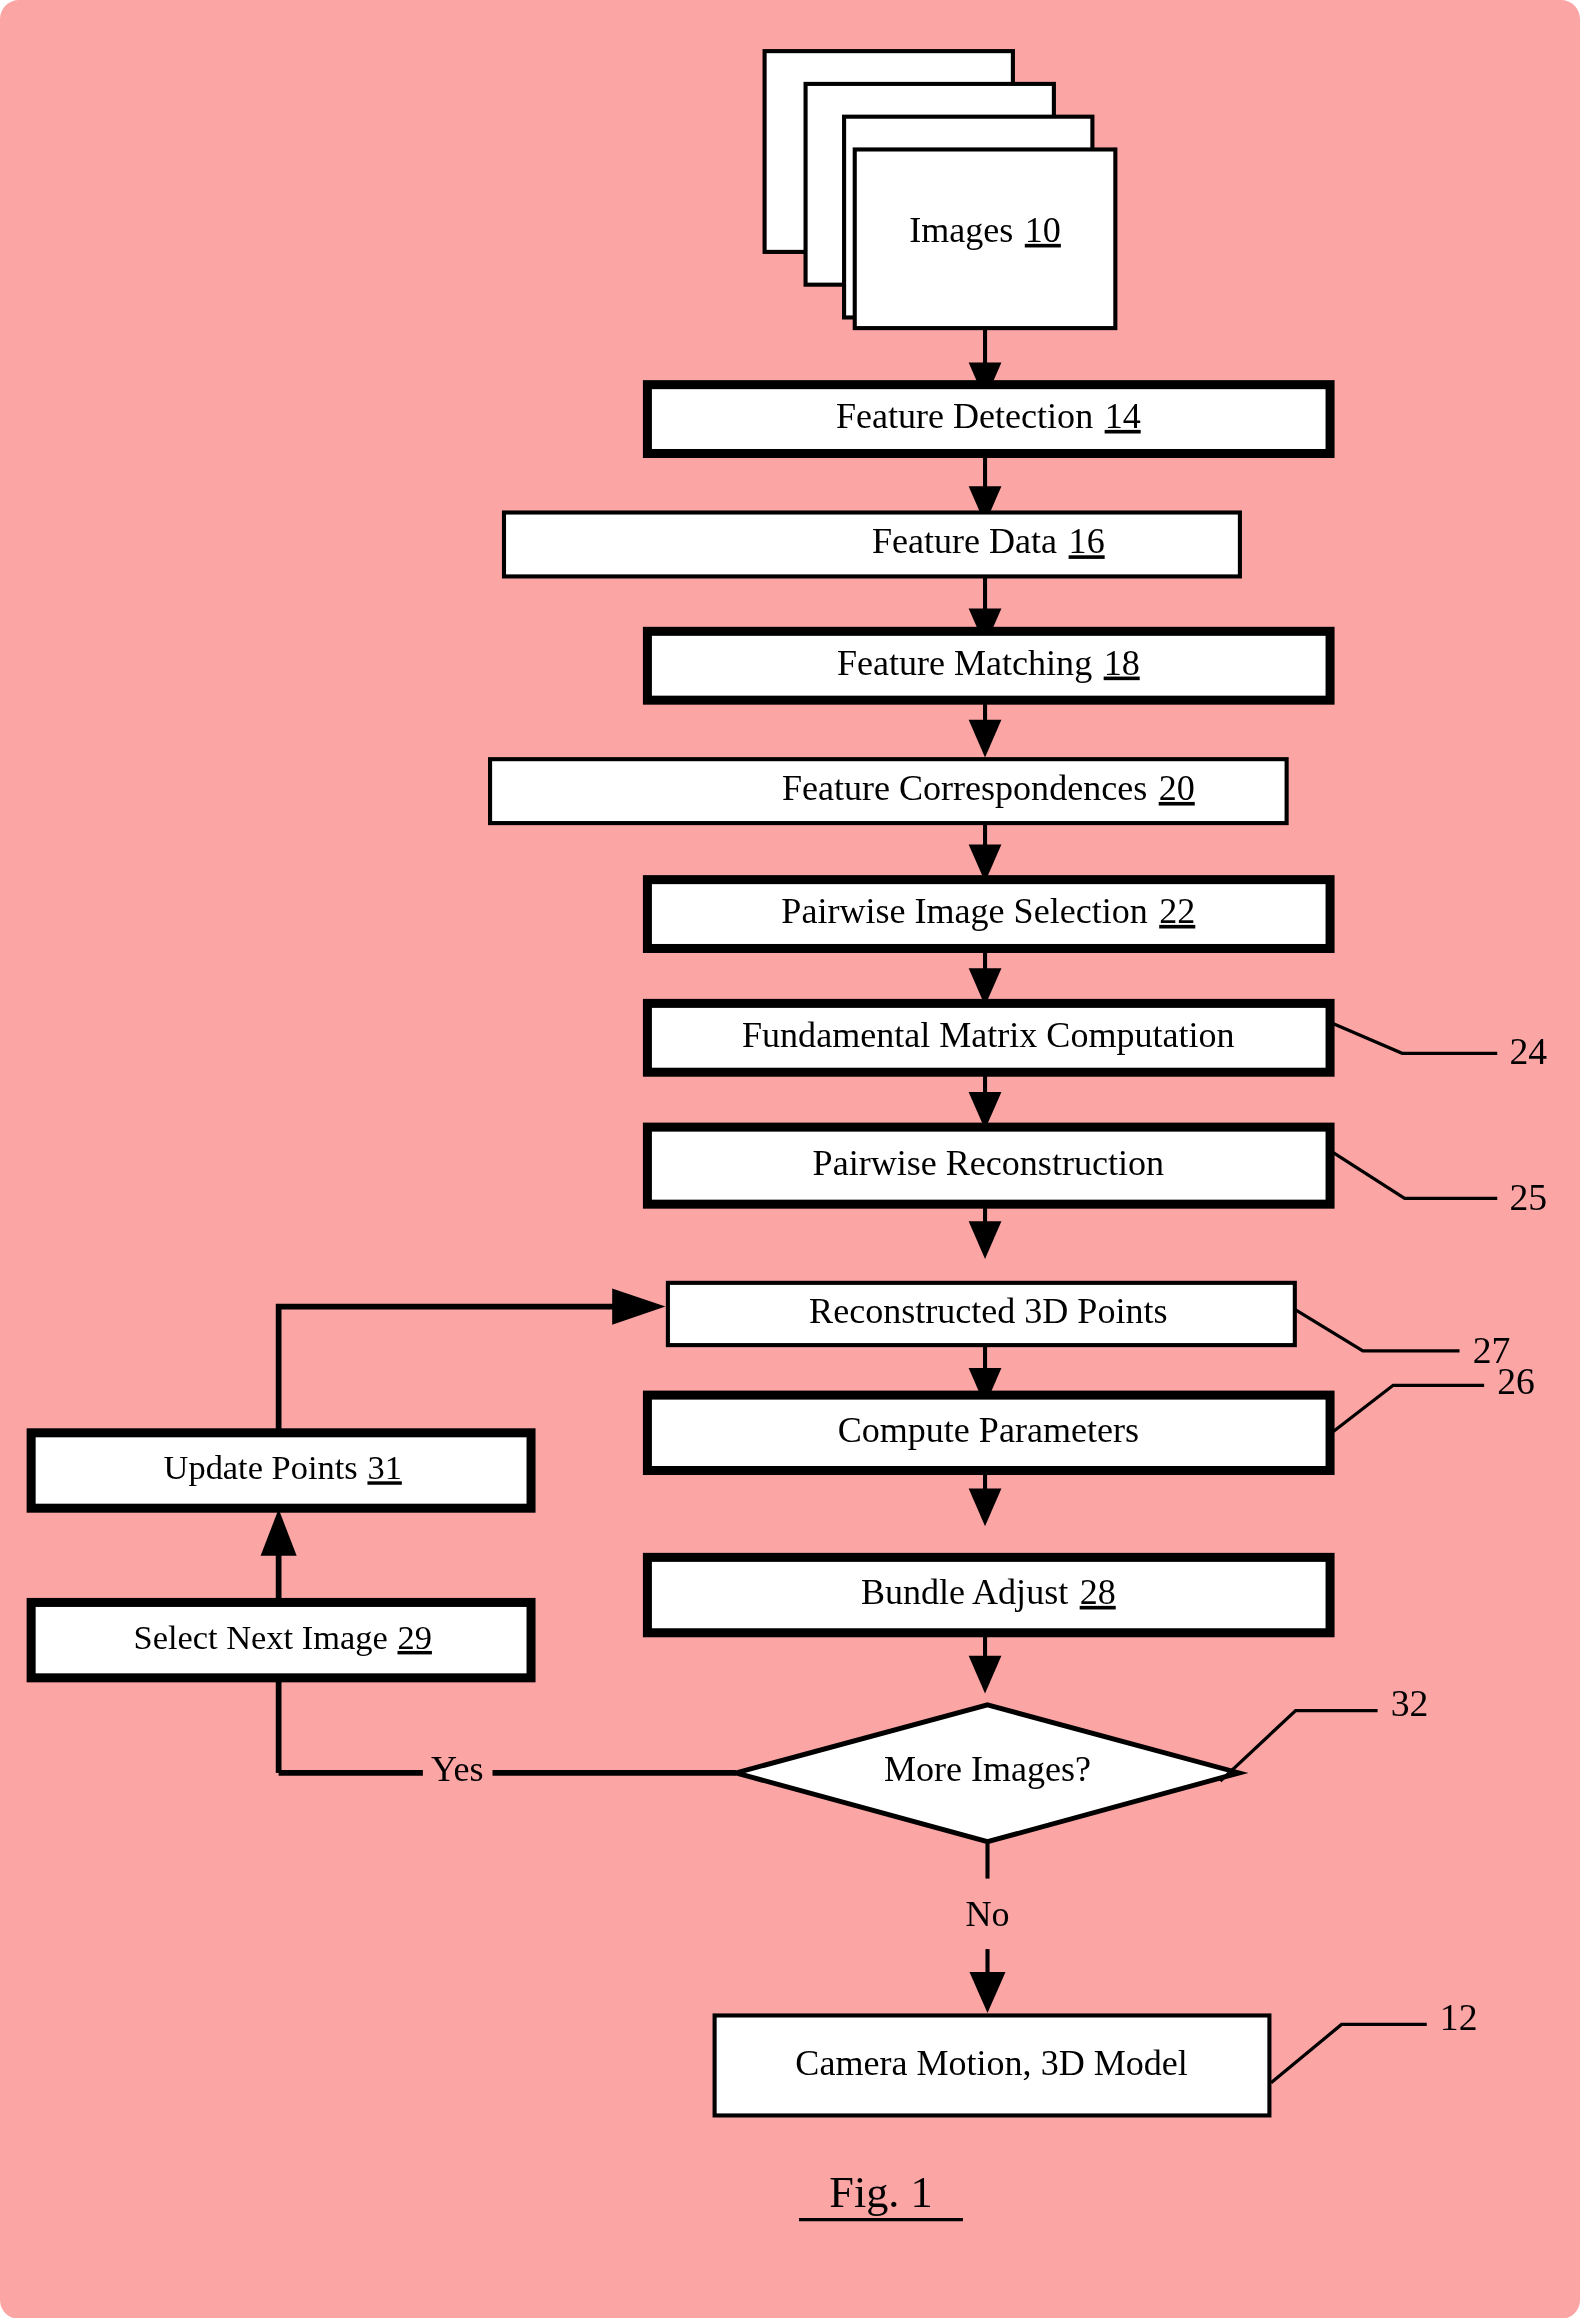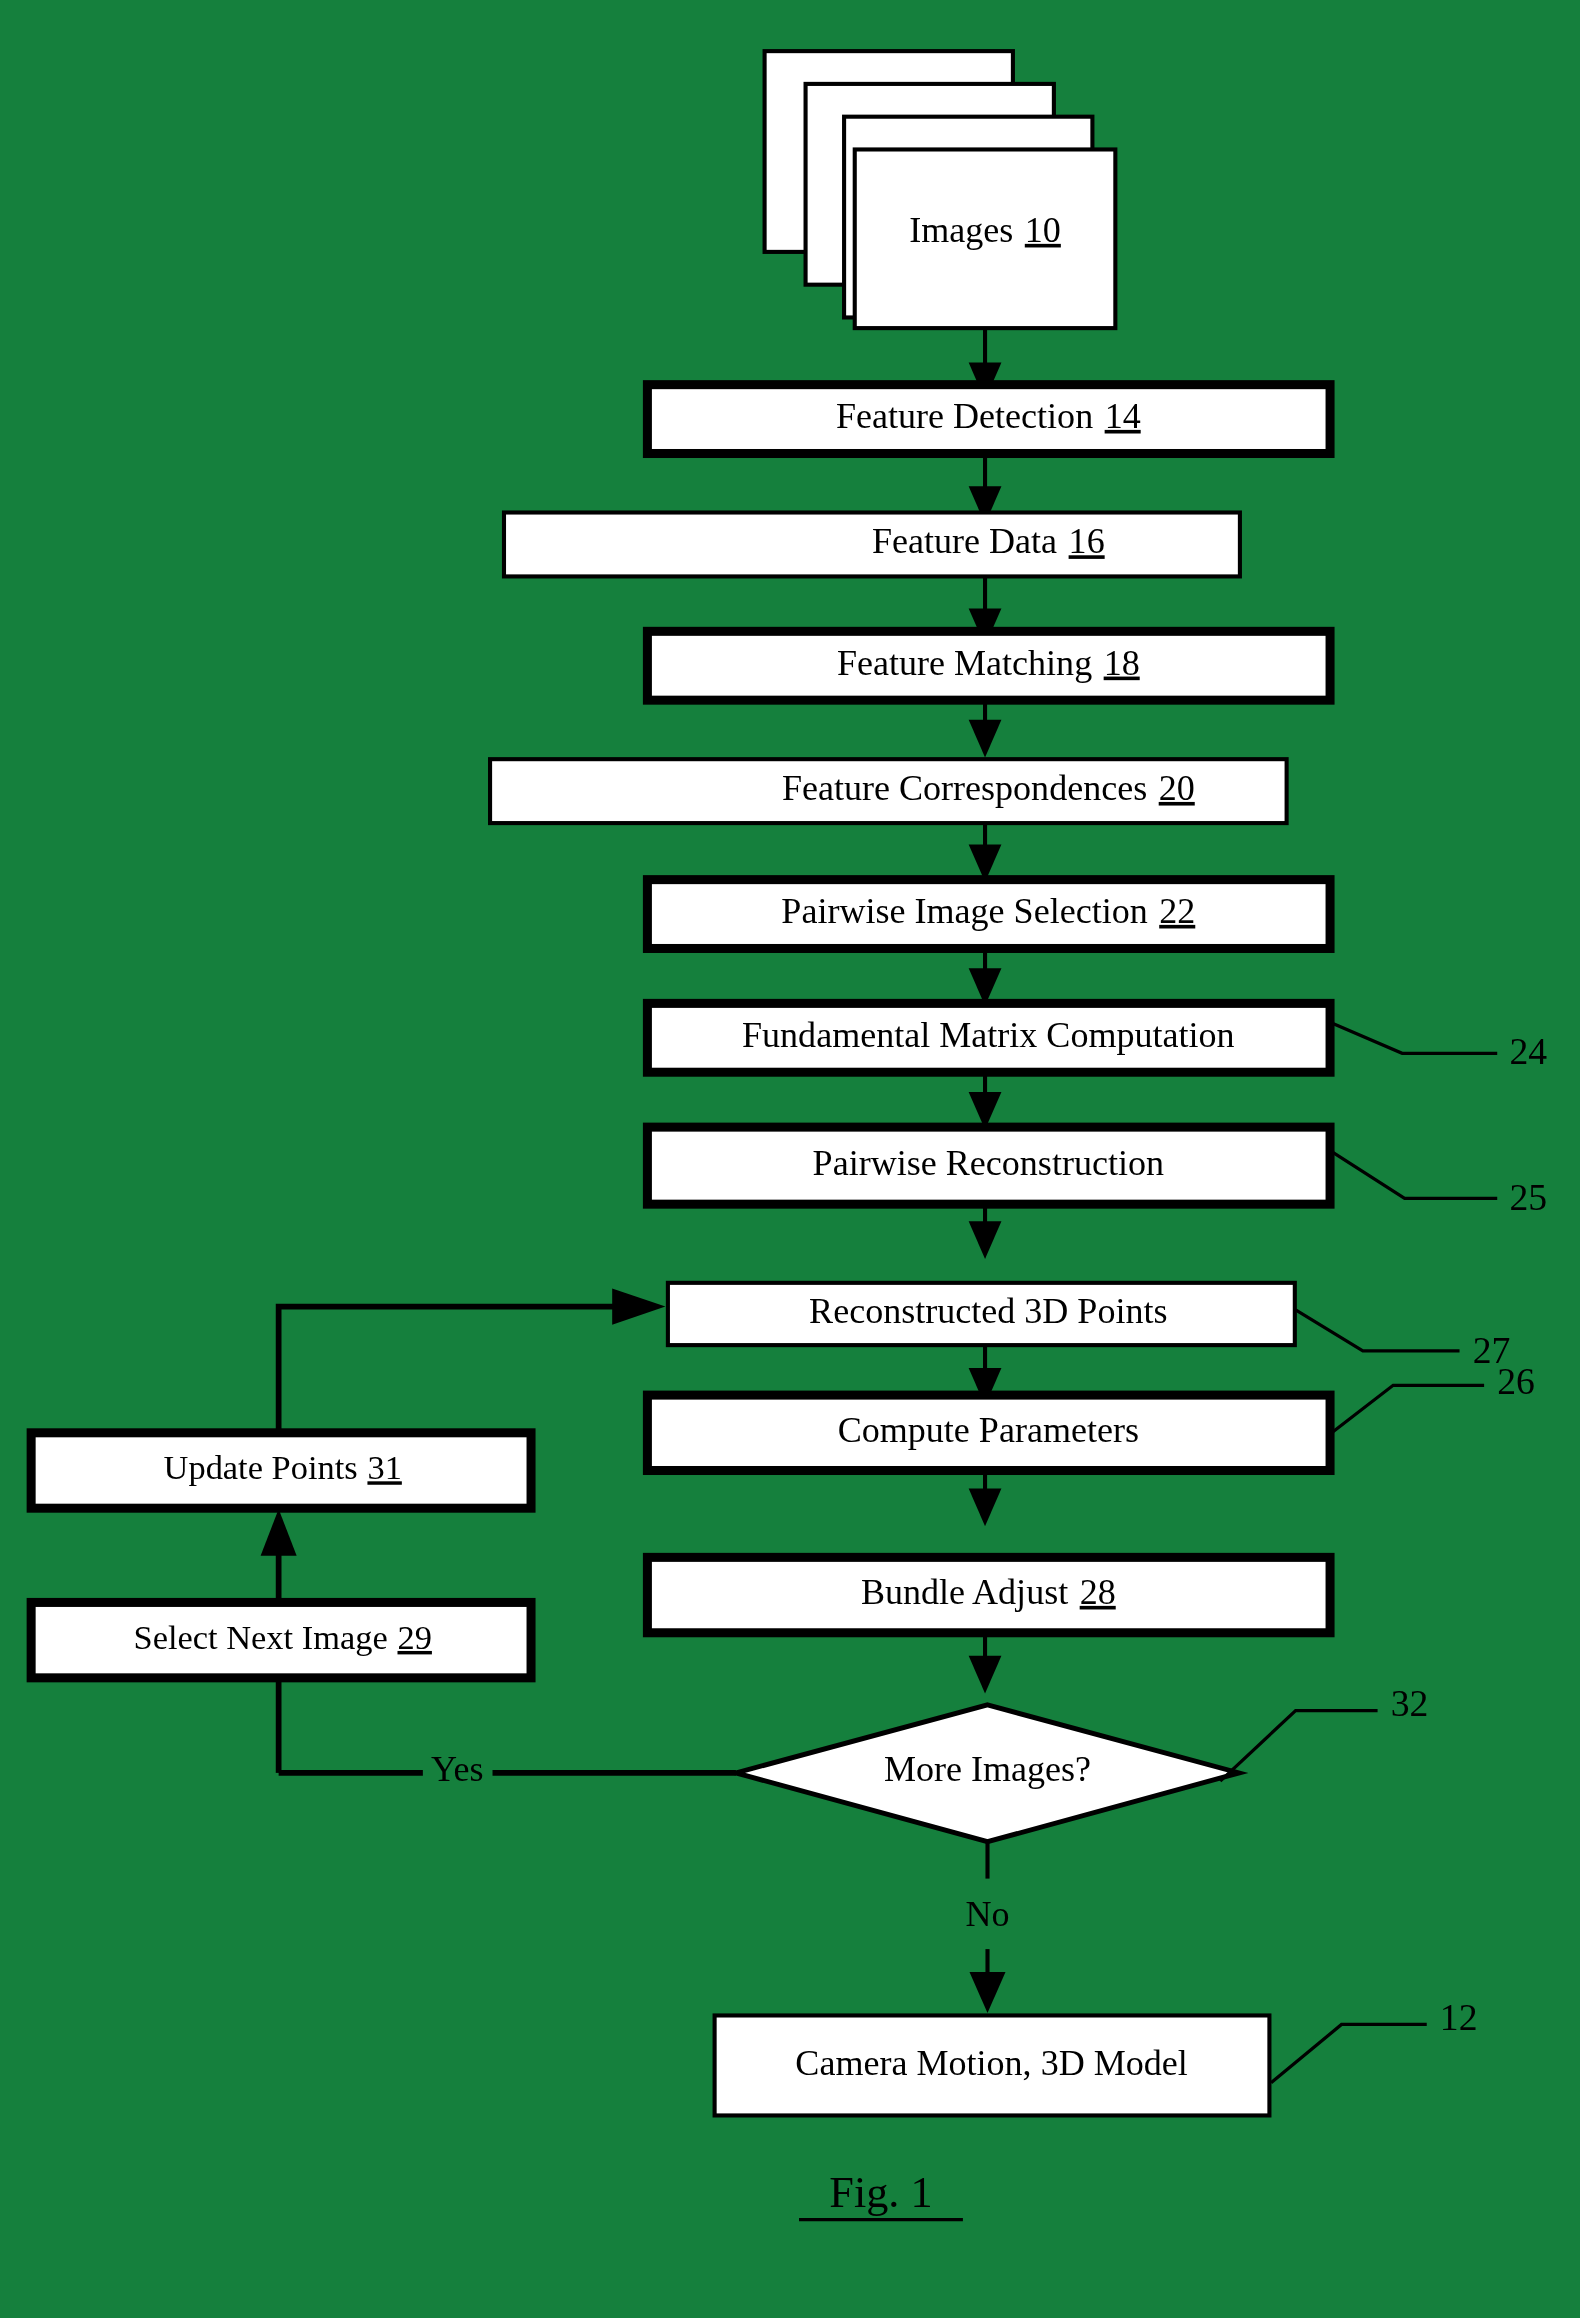--- a/index.html
+++ b/index.html
@@ -9,22 +9,23 @@
     background: #ffffff;
   }
   body {
     font-family: "Liberation Serif", "DejaVu Serif", serif;
     color: #000000;
   }
   #canvas {
     position: relative;
     width: 1580px;
     height: 2319px;
-    background: #15803d;
+    background: #fca5a5;
     overflow: hidden;
+    border-radius: 19px;
   }
   svg#diagram {
     position: absolute;
     top: 0;
     left: 0;
     width: 1580px;
     height: 2319px;
     display: block;
   }
   

